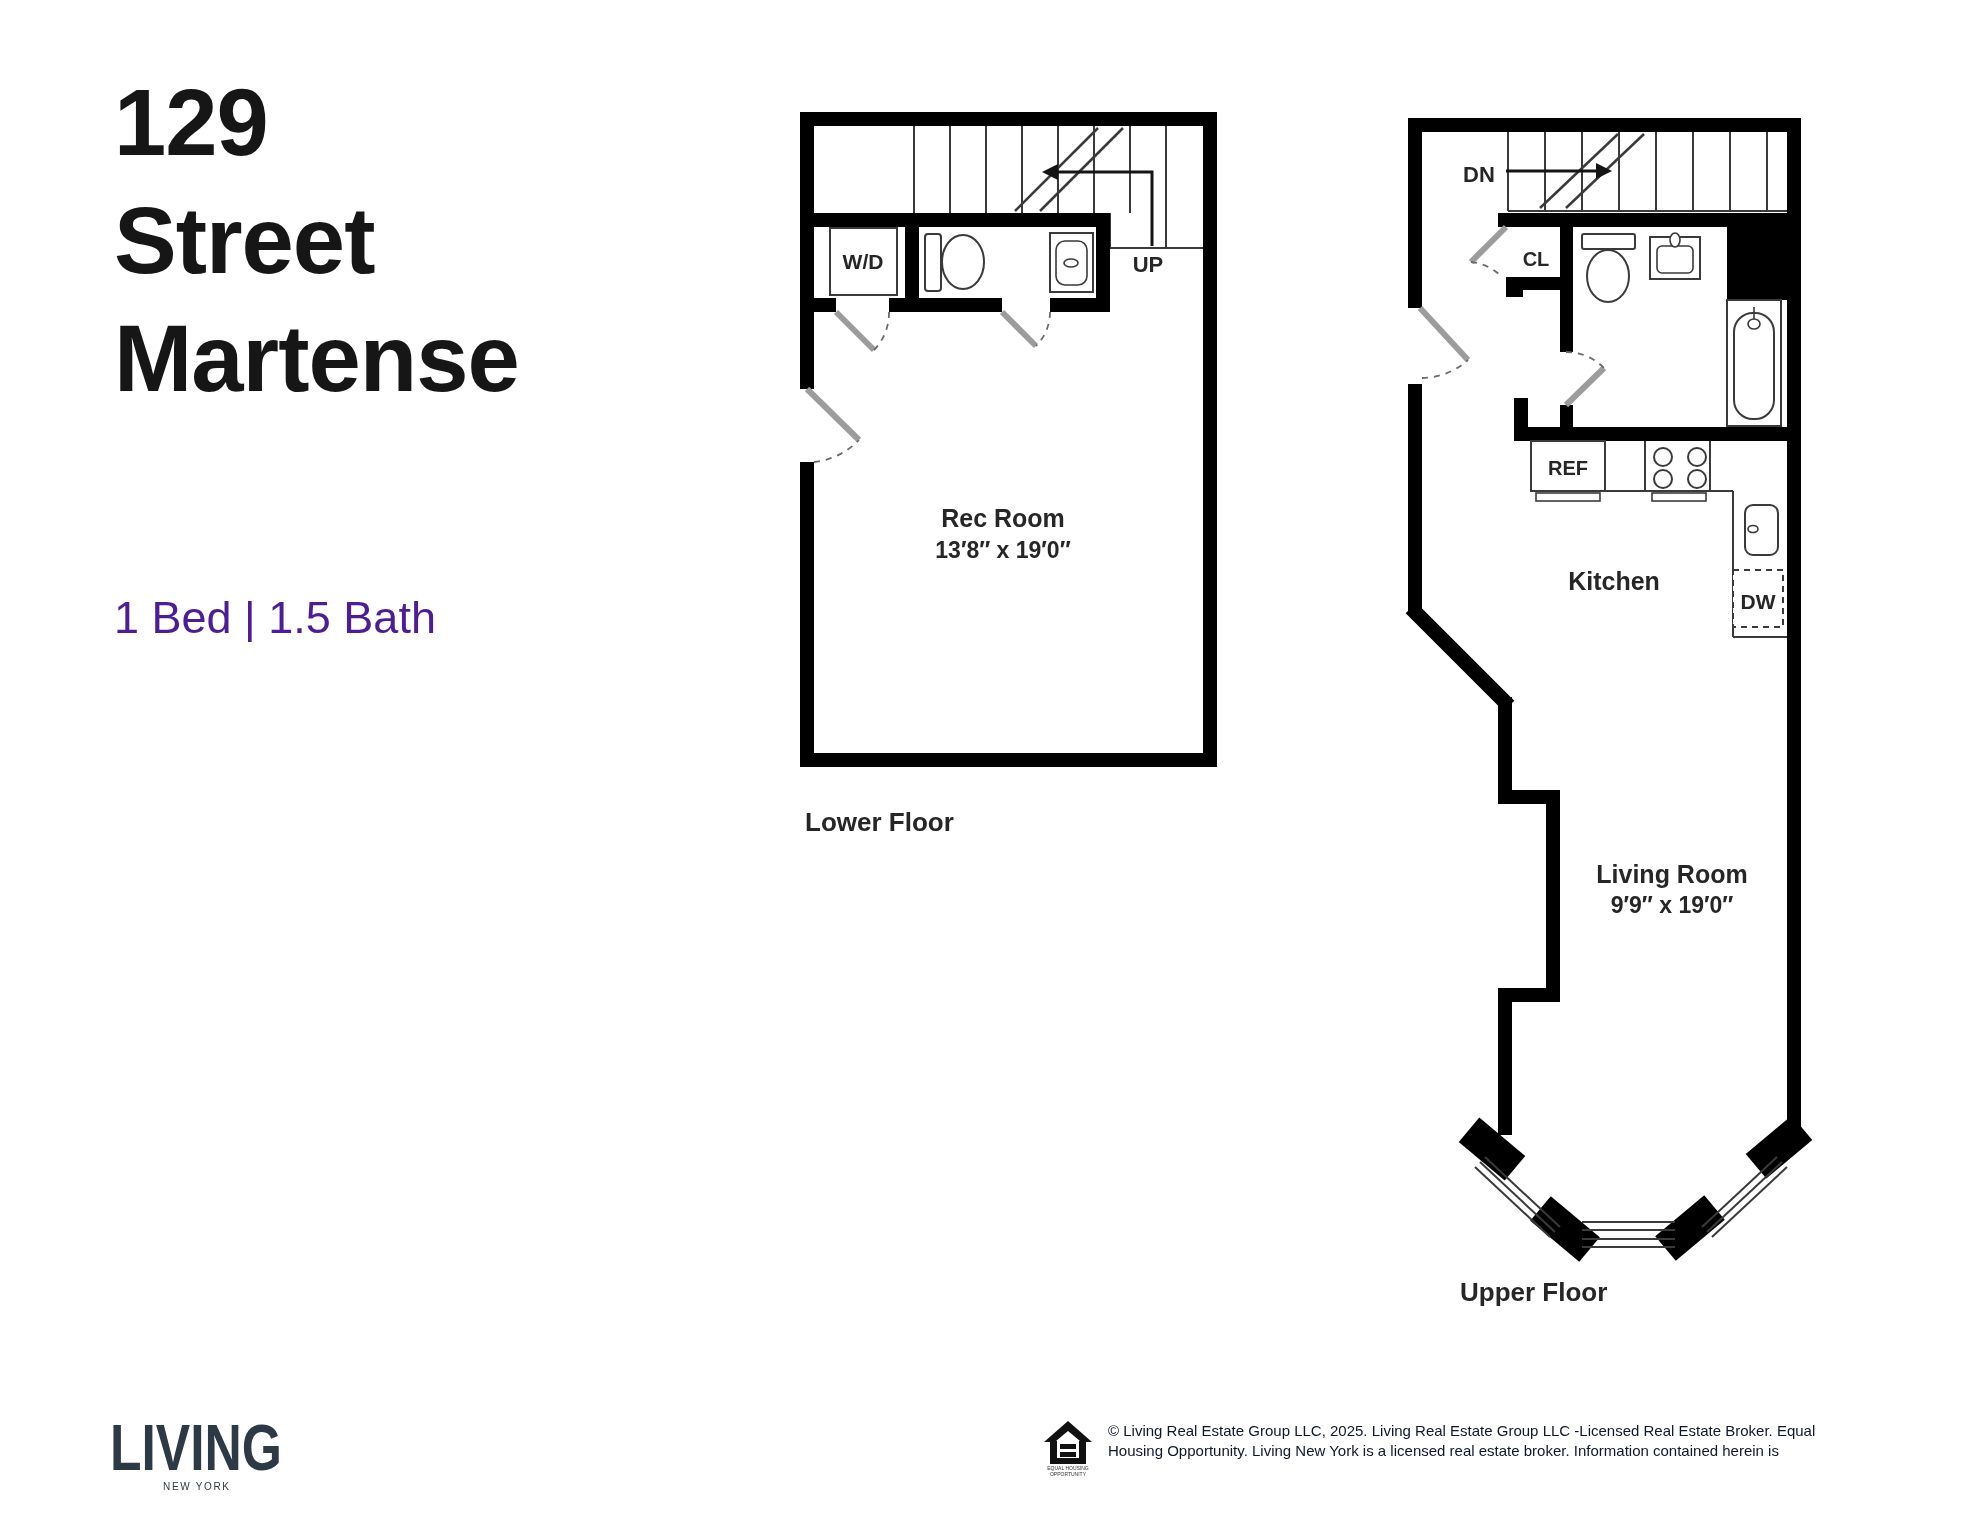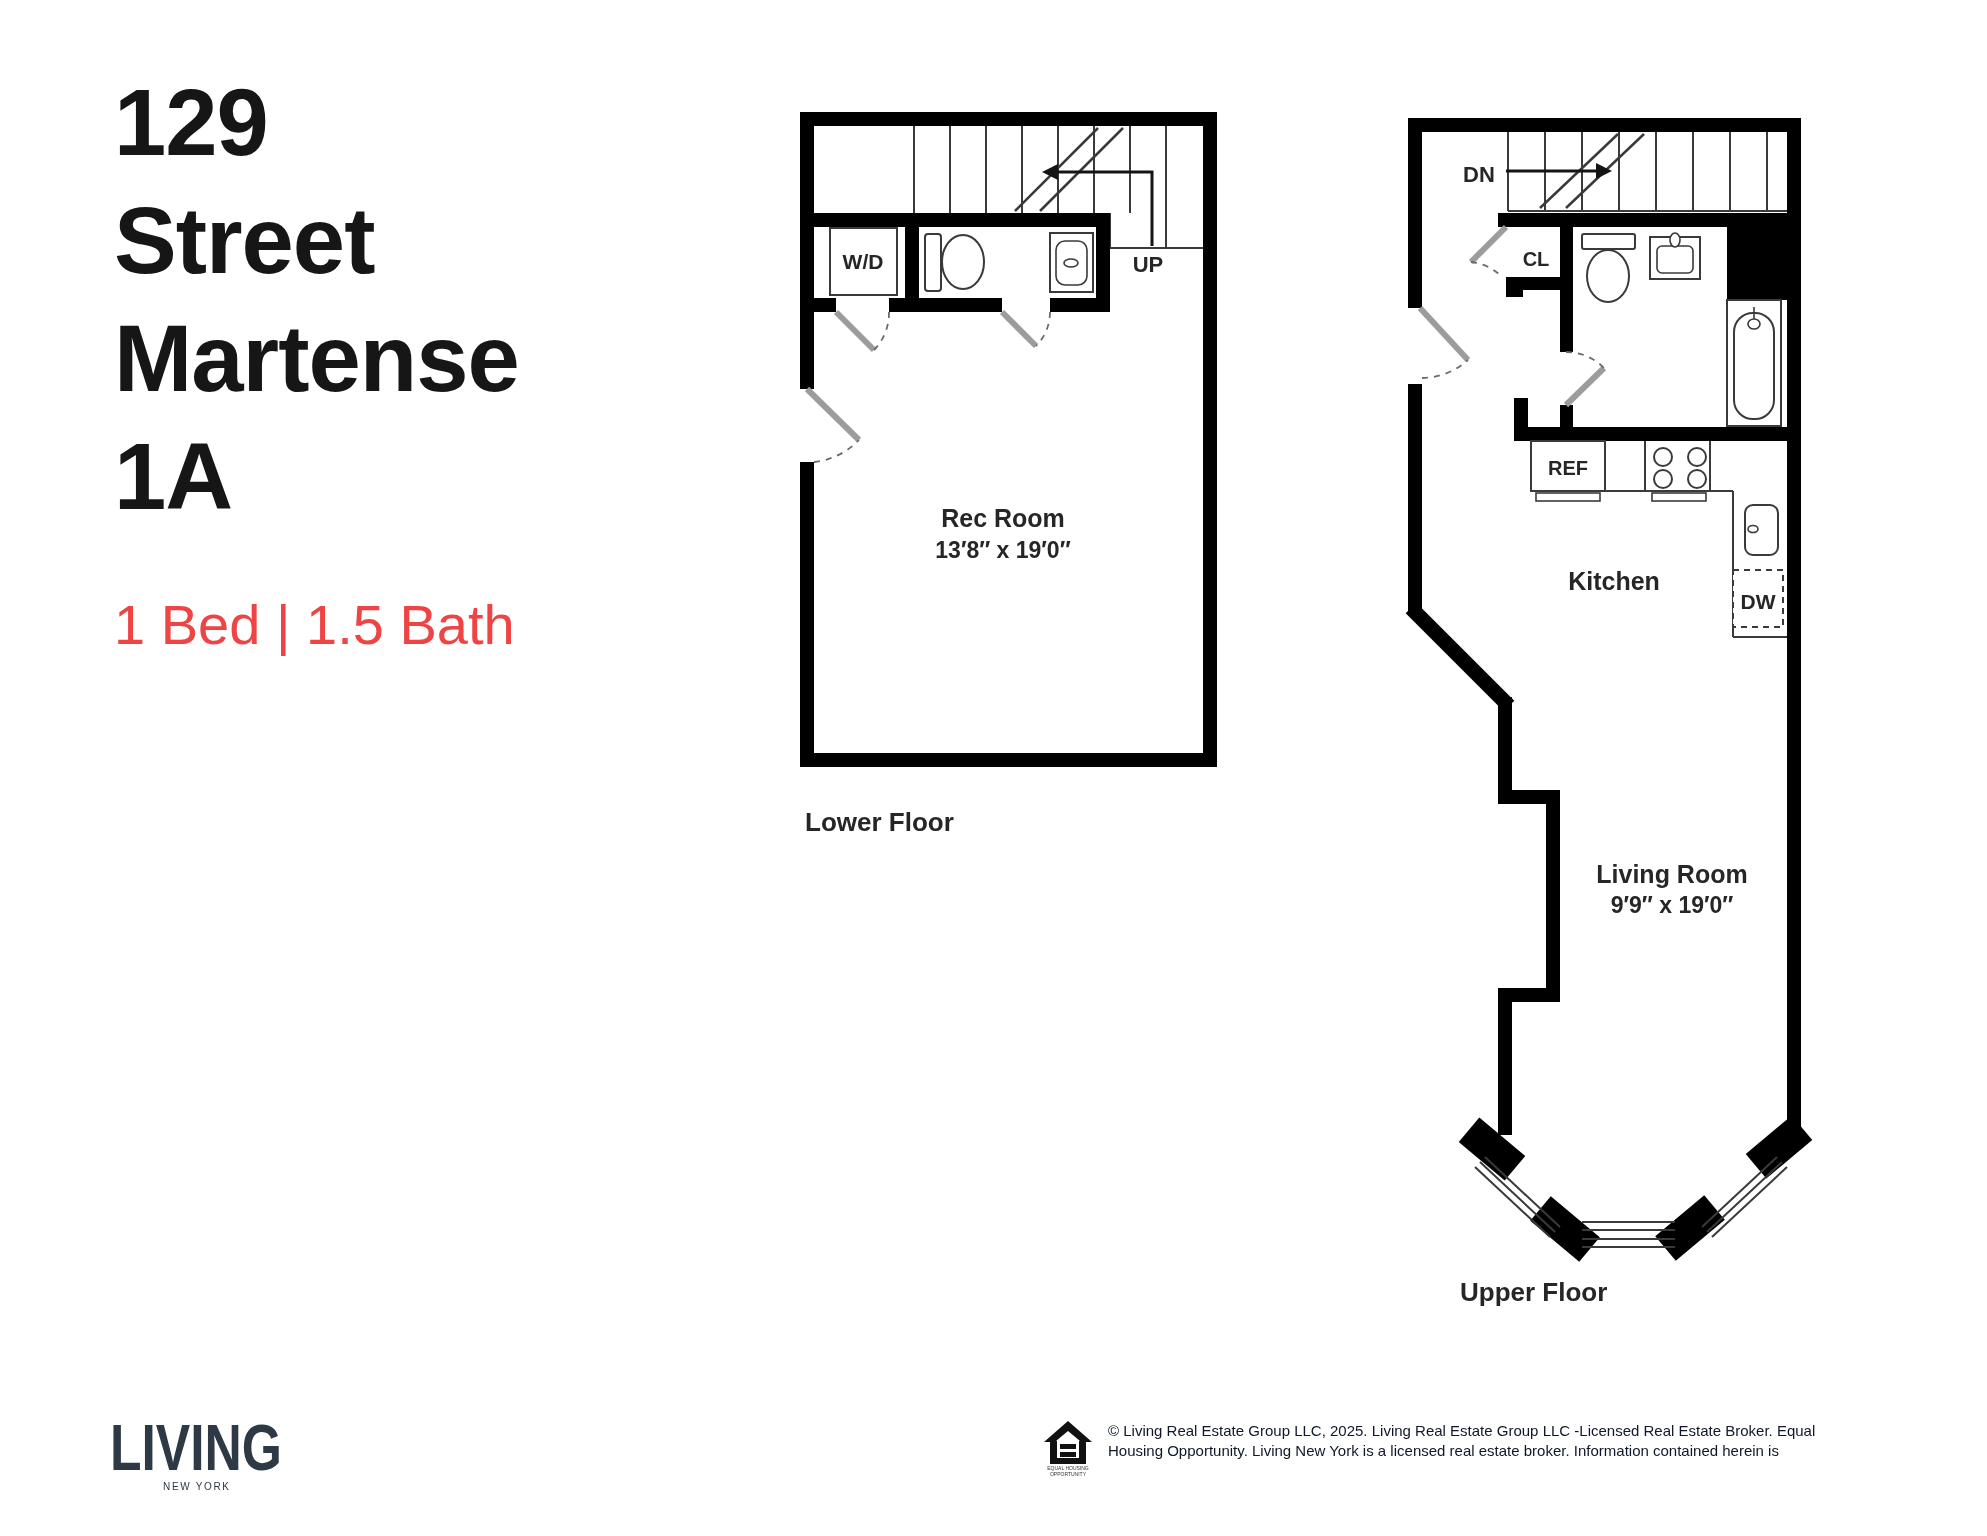--- a/index.html
+++ b/index.html
@@ -1,20 +1,20 @@
 <!DOCTYPE html>
 <html><head>
 <meta charset="utf-8">
 <style>
   html,body{margin:0;padding:0;background:#ffffff;}
   .page{position:relative;width:1987px;height:1536px;background:#ffffff;overflow:hidden;
         font-family:"Liberation Sans", sans-serif;}
   .address{position:absolute;left:114px;top:64px;font-size:94px;font-weight:700;
            color:#161616;line-height:118px;letter-spacing:-1px;}
-  .specs{position:absolute;left:114px;top:592px;font-size:56px;font-weight:400;color:#ef4444;}
+  .specs{position:absolute;left:114px;top:592px;font-size:45px;font-weight:400;color:#4c1d95;}
   .plan-svg{position:absolute;}
   .plan-svg text{font-family:"Liberation Sans", sans-serif;fill:#262626;}
   .caption{font-size:26px;font-weight:700;fill:#2a2a2a;}
   .room-name{font-size:25px;font-weight:700;}
   .room-dims{font-size:23px;font-weight:700;}
   .small-label{font-size:21px;font-weight:700;}
   .wall{fill:#000000;}
   .thin{stroke:#3a3a3a;stroke-width:2;fill:none;}
   .fixture{stroke:#3a3a3a;stroke-width:2;fill:#ffffff;}
   .door{stroke:#9c9c9c;stroke-width:6;fill:none;}
@@ -27,21 +27,20 @@
 </style>
 </head>
 <body>
 
 <div class="page">
 
   <div class="address">
     <div>129</div>
     <div>Street</div>
     <div>Martense</div>
-    <div>1A</div>
   </div>
   <div class="specs">1 Bed | 1.5 Bath</div>
 
   <svg class="plan-svg" style="left:780px;top:90px;" width="470" height="760" viewBox="780 90 470 760">
 
     <g>
       <line class="thin" x1="914" y1="126" x2="914" y2="213"></line>
       <line class="thin" x1="950" y1="126" x2="950" y2="213"></line>
       <line class="thin" x1="986" y1="126" x2="986" y2="213"></line>
       <line class="thin" x1="1022" y1="126" x2="1022" y2="213"></line>

